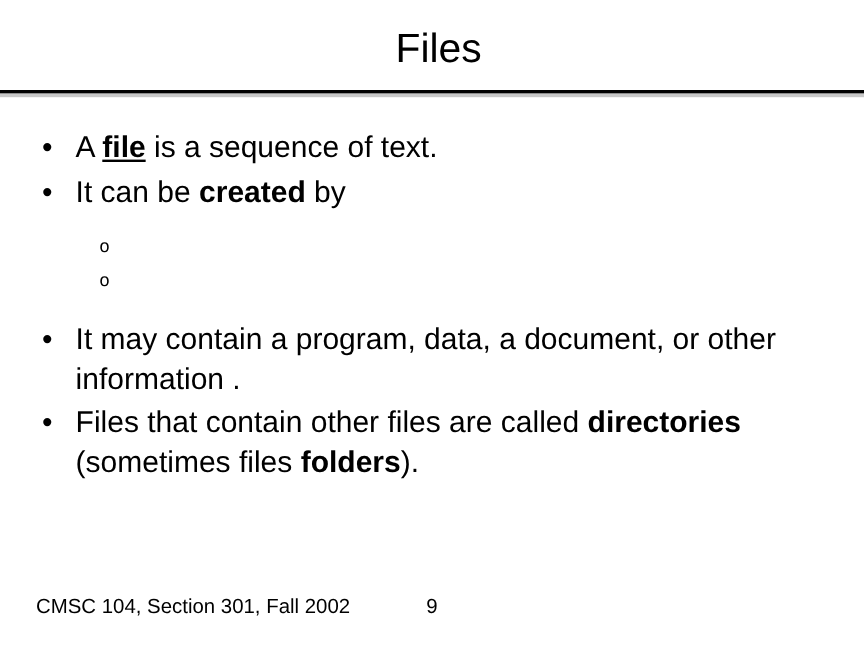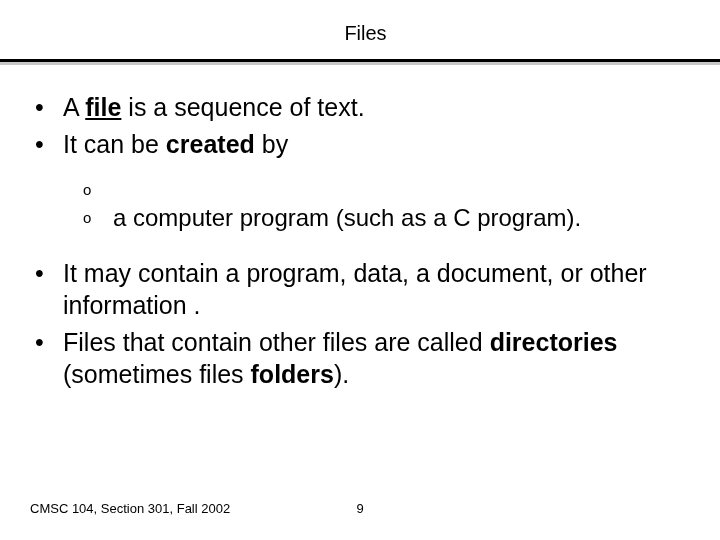--- a/index.html
+++ b/index.html
@@ -7,21 +7,21 @@
     width: 720px;
     height: 540px;
     background: #ffffff;
     font-family: Arial, Helvetica, sans-serif;
     color: #000;
     position: relative;
     overflow: hidden;
   }
   .title {
     text-align: center;
-    font-size: 20px;
+    font-size: 34px;
     font-weight: normal;
     padding-top: 22px;
     padding-bottom: 14px;
     margin-left: 11px;
   }
   .divider-top {
     height: 3px;
     background: #000;
     width: 100%;
   }
@@ -70,21 +70,21 @@
   .u { text-decoration: underline; text-align: center; }
   .footer {
     position: absolute;
     bottom: 24px;
     left: 0;
     width: 100%;
     padding: 0 35px 0 30px;
     display: flex;
     justify-content: space-between;
     align-items: flex-end;
-    font-size: 13px;
+    font-size: 17px;
   }
   .footer-center {
     position: absolute;
     left: 50%;
     transform: translateX(-50%);
   }
 </style>
 </head>
 <body>
 
@@ -107,21 +107,20 @@
       <span>It can be </span><span class="b">created</span><span> by</span>
     </div>
   </div>
 
   <div class="sublist">
     <div class="sub-row">
       <div class="sub-sym">o</div>
     </div>
     <div class="sub-row">
       <div class="sub-sym">o</div>
-      <div>a computer program (such as a C program).</div>
     </div>
   </div>
 
   <div class="bullet-row gap-above">
     <div class="bullet-sym">•</div>
     <div class="bullet-text">It may contain a program, data, a document, or other information .</div>
   </div>
 
   <div class="bullet-row">
     <div class="bullet-sym">•</div>

